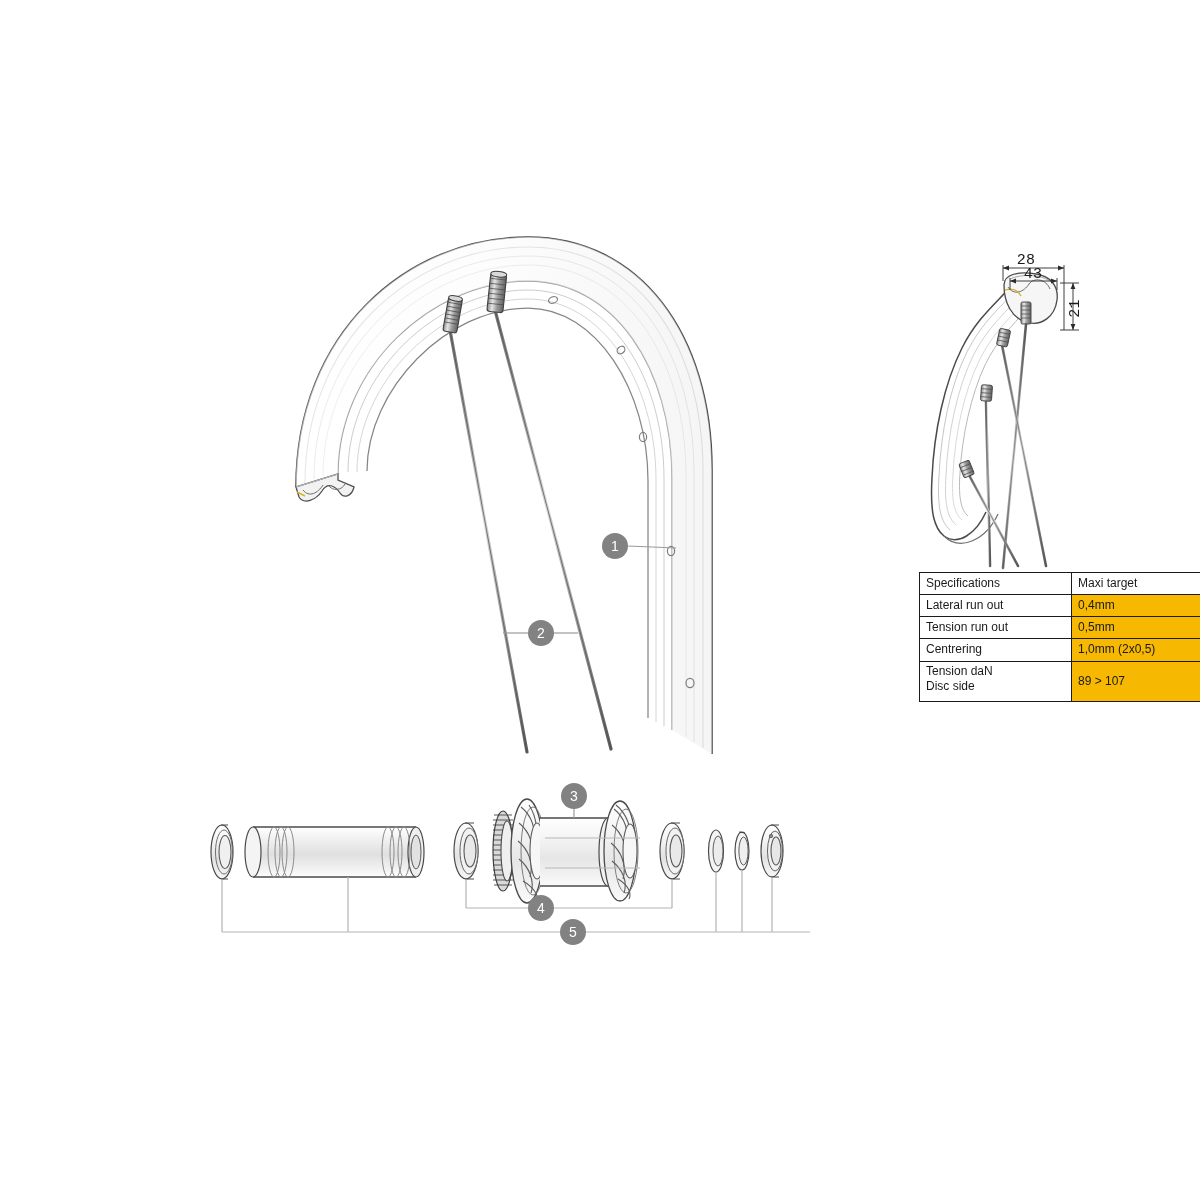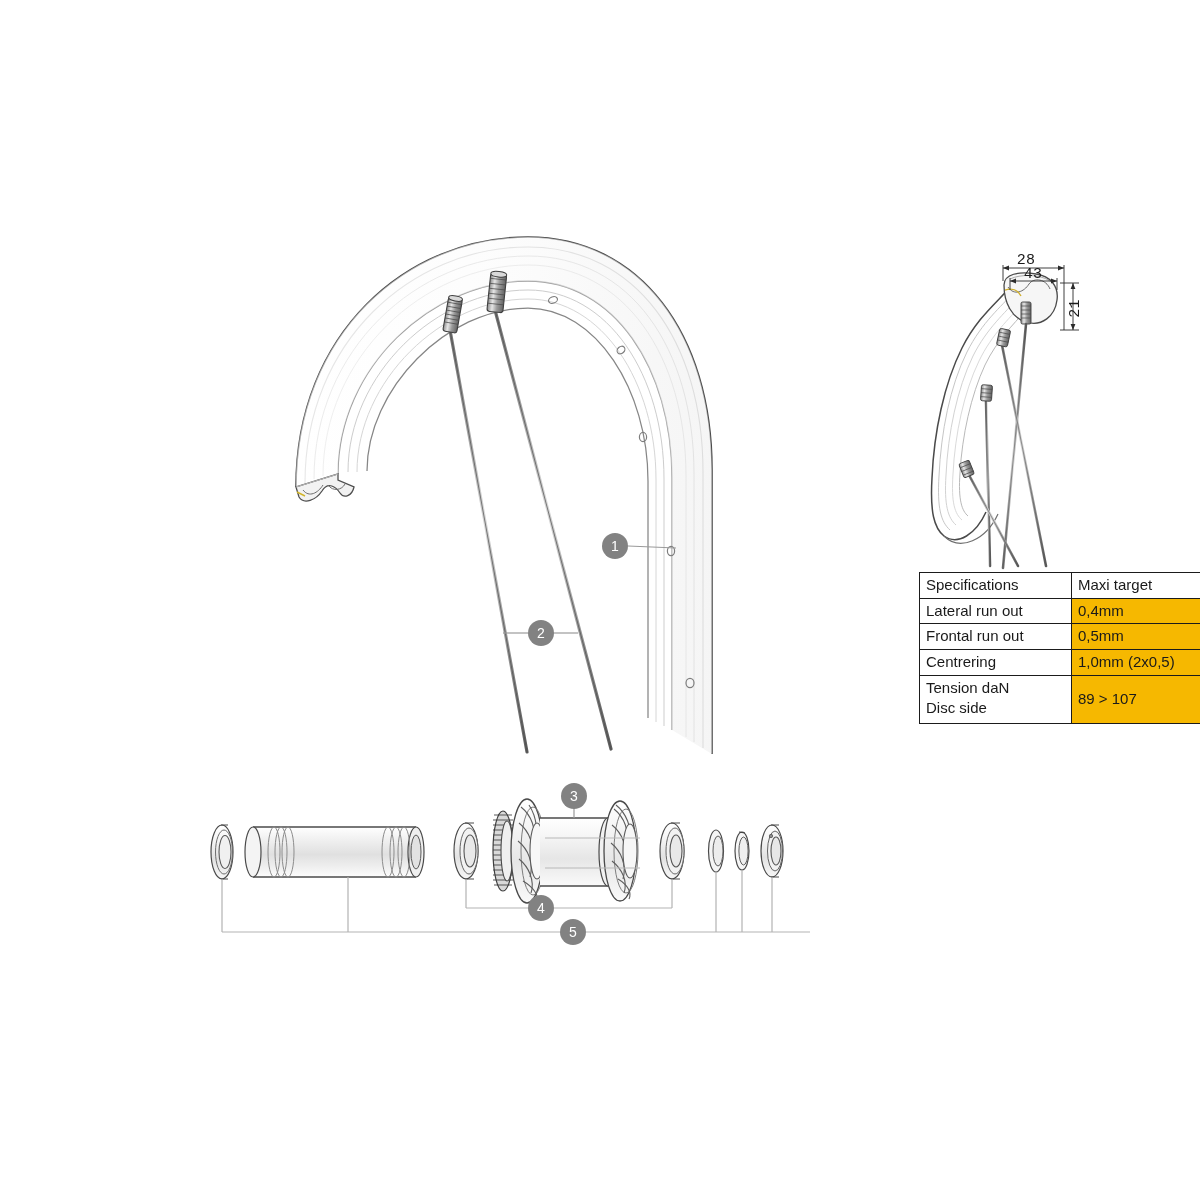--- a/index.html
+++ b/index.html
@@ -35,21 +35,21 @@
     width: 262px;
   }
   table.spec {
     border-collapse: collapse;
     width: 100%;
     background: #ffffff;
     table-layout: fixed;
   }
   table.spec td {
     border: 1.6px solid #1b1b1b;
-    font-size: 15px;
+    font-size: 12px;
     line-height: 1.18;
     color: #1a1a1a;
     padding: 3px 5px 4px 6px;
     font-family: "Liberation Sans", sans-serif;
     vertical-align: middle;
     white-space: nowrap;
     overflow: hidden;
     margin-left: 44px;
   }
   table.spec td.label { width: 140px; }
@@ -473,21 +473,21 @@
       <tbody>
         <tr>
           <td class="label">Specifications</td>
           <td class="value">Maxi target</td>
         </tr>
         <tr class="hl">
           <td class="label">Lateral run out</td>
           <td class="value">0,4mm</td>
         </tr>
         <tr class="hl">
-          <td class="label">Frontal run out</td>
+          <td class="label">Tension run out</td>
           <td class="value">0,5mm</td>
         </tr>
         <tr class="hl">
           <td class="label">Centrering</td>
           <td class="value">1,0mm (2x0,5)</td>
         </tr>
         <tr class="hl">
           <td class="label two-line">
             <span>Tension daN</span>
             <span>Disc side</span>

